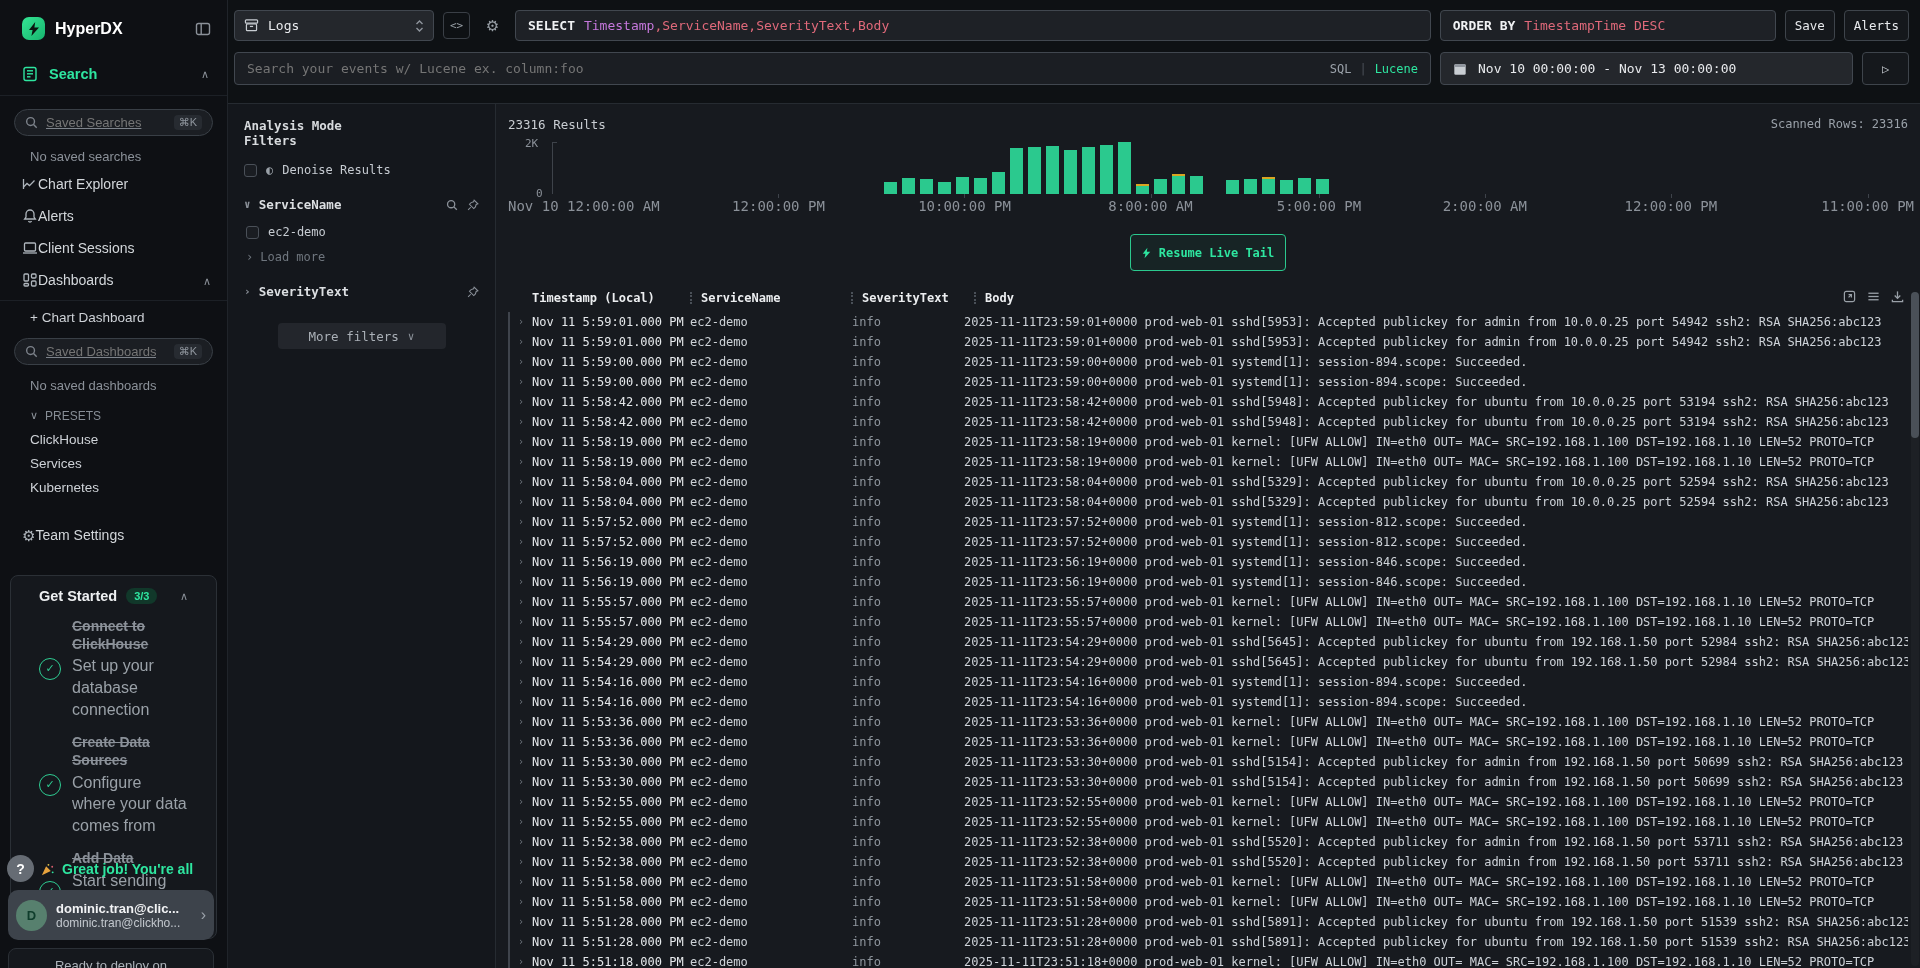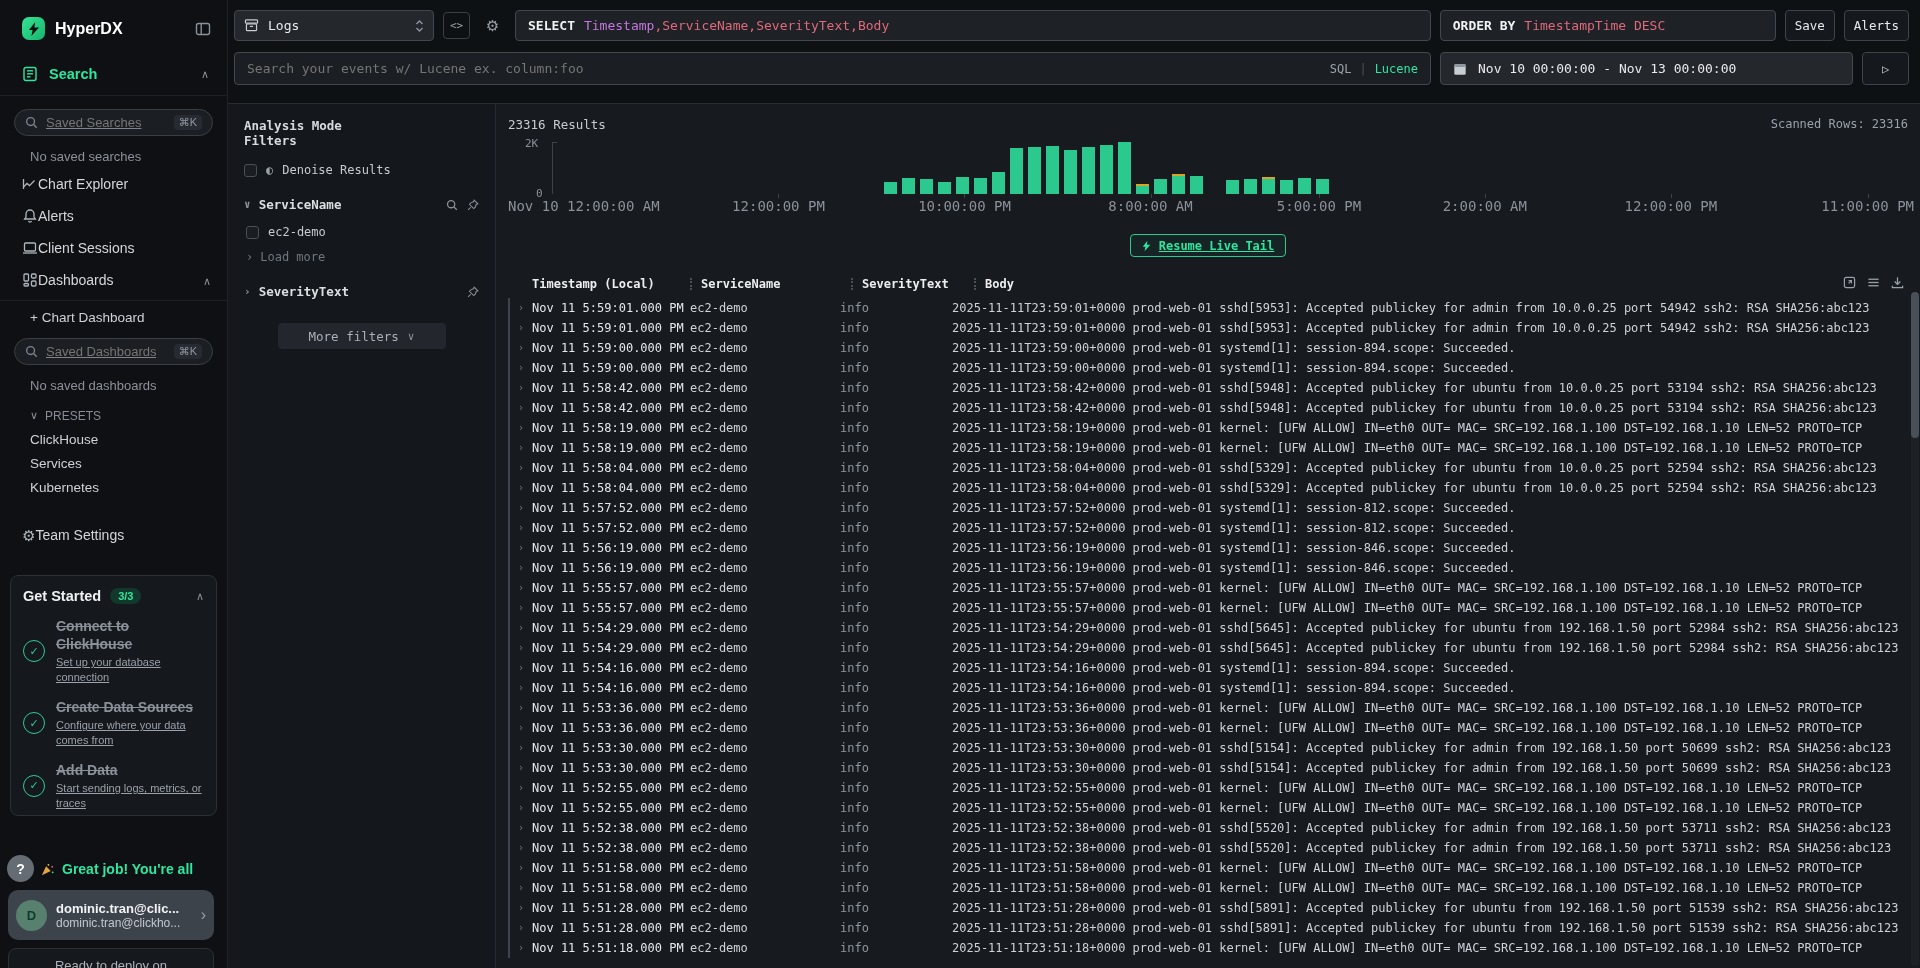--- a/index.html
+++ b/index.html
@@ -33,33 +33,33 @@
     font-size:14px; color:#d3d7db; cursor:pointer; }
   .nav-item svg, .nav-item .gear { color:#aeb5bc; }
   .nav-item .chev { margin-left:auto; }
   .divider { border-bottom:1px solid #1c2026; margin-top:4px; }
   .sub-item { padding:9px 16px 0 30px; font-size:13.5px; color:#ced2d7; cursor:pointer; }
   .presets-head { display:flex; gap:7px; color:#868d95; font-size:12px; padding:12px 0 0 30px; }
   .team { margin-top:24px; }
   .gear { font-size:15px; line-height:14px; }
 
   .get-started { margin:24px 10px 0; background:#15181d; border:1px solid #2b3036;
-    border-radius:8px; padding:12px 12px 4px; }
+    border-radius:8px; padding:12px 28px 4px; }
   .gs-head { display:flex; align-items:center; gap:9px; }
   .gs-title { font-weight:bold; color:#eef0f2; font-size:14.5px; }
   .gs-badge { background:#11382a; color:#2ee6a0; border-radius:10px; font-size:11px;
     font-weight:bold; padding:2px 8px; }
   .gs-head .chev-glyph { margin-left:auto; }
   .gs-item { display:flex; gap:11px; margin-top:13px; }
   .gs-check { width:22px; height:22px; border:1.5px solid #2ecc92; border-radius:50%;
     color:#2ecc92; display:flex; align-items:center; justify-content:center;
     font-size:11px; flex:none; align-self:center; }
   .gs-item .t { color:#8b9199; font-weight:bold; font-size:14px;
     text-decoration:line-through; line-height:1.3; }
-  .gs-item .d { color:#9aa1a8; font-size:11px; margin-top:2px; line-height:1.35;text-decoration:underline; }
+  .gs-item .d { color:#9aa1a8; font-size:16px; margin-top:2px; line-height:1.35; }
 
   .help-bubble { position:absolute; left:7px; top:855px; width:27px; height:27px;
     border-radius:50%; background:#666c74; color:#fff; font-weight:bold; font-size:14px;
     display:flex; align-items:center; justify-content:center; z-index:3; cursor:pointer; }
   .congrats { position:absolute; left:40px; top:861px; display:flex; gap:7px;
     align-items:center; color:#2ee6a0; font-weight:bold; font-size:14px; width:175px;
     overflow:hidden; white-space:nowrap; }
   .user-chip { position:absolute; left:8px; top:890px; width:206px; height:50px;
     background:#3d434b; border-radius:10px; display:flex; align-items:center;
     padding:0 8px; gap:9px; cursor:pointer; z-index:2; }
@@ -149,41 +149,41 @@
     align-items:flex-end; gap:5px; height:52px; }
   .bar { width:13px; background:#2bc98e; cursor:pointer; }
   .warncap { width:100%; background:#d9a521; }
   .xlabels { position:absolute; left:0; right:0; bottom:0; height:14px; }
   .xlabels span { position:absolute; top:2px; white-space:nowrap; color:#8b9199;
     font-size:14px; transform:translateX(-50%); }
   .tick { position:absolute; bottom:12px; width:1px; height:4px; background:#3e434a; }
 
   .live-row { display:flex; justify-content:center; margin-top:24px; }
   .live-btn { display:flex; align-items:center; gap:8px; border:1px solid #2bc98e;
-    color:#2ee6a0; border-radius:4px; height:23px; padding:0 11px; font-size:12px;
-    background:rgba(30,200,140,0.06); cursor:pointer; font-weight:bold;text-decoration:underline; }
+    color:#2ee6a0; border-radius:4px; height:37px; padding:0 11px; font-size:12px;
+    background:rgba(30,200,140,0.06); cursor:pointer; font-weight:bold; }
 
   .tbl-head { display:flex; align-items:center; height:22px; margin-top:16px;
     font-weight:bold; font-size:12px; color:#eceef0; position:relative; }
   .w-chev { width:24px; flex:none; }
   .w-ts { width:158px; flex:none; }
   .w-svc { width:150px; flex:none; }
   .w-sev { width:112px; flex:none; }
   .w-body { flex:1; }
   .sep { width:0; border-left:2px dotted #4a5058; height:12px; margin-right:9px; flex:none; }
   .head-icons { position:absolute; right:4px; top:3px; display:flex; gap:11px;
     color:#9aa1a8; }
   .head-icons span { cursor:pointer; }
   .rows { margin-top:3px; }
   .lt-row { display:flex; height:20px; line-height:20px; font-size:12px;
     border-left:2px solid #3f444c; cursor:pointer; }
   .c-chev { width:22px; flex:none; color:#6f767e; text-align:center; font-size:10px; }
   .c-ts { width:158px; flex:none; color:#e6e9ec; white-space:nowrap; overflow:hidden; }
   .c-svc { width:150px; flex:none; color:#ced3d8; }
-  .c-sev { width:112px; flex:none; color:#8f969e; }
+  .c-sev { width:112px; flex:none; color:#8f969e;margin-left:12px; }
   .c-body { flex:1; color:#ced3d9; white-space:nowrap; overflow:hidden; }
   .vscroll { position:absolute; right:1px; top:188px; bottom:2px; width:8px;
     background:#1d2025; border-radius:4px; }
   .vthumb { position:absolute; top:0; width:8px; height:146px; background:#4a5058;
     border-radius:4px; cursor:grab; }
 </style>
 </head>
 <body>
 
 <aside class="sidebar">

